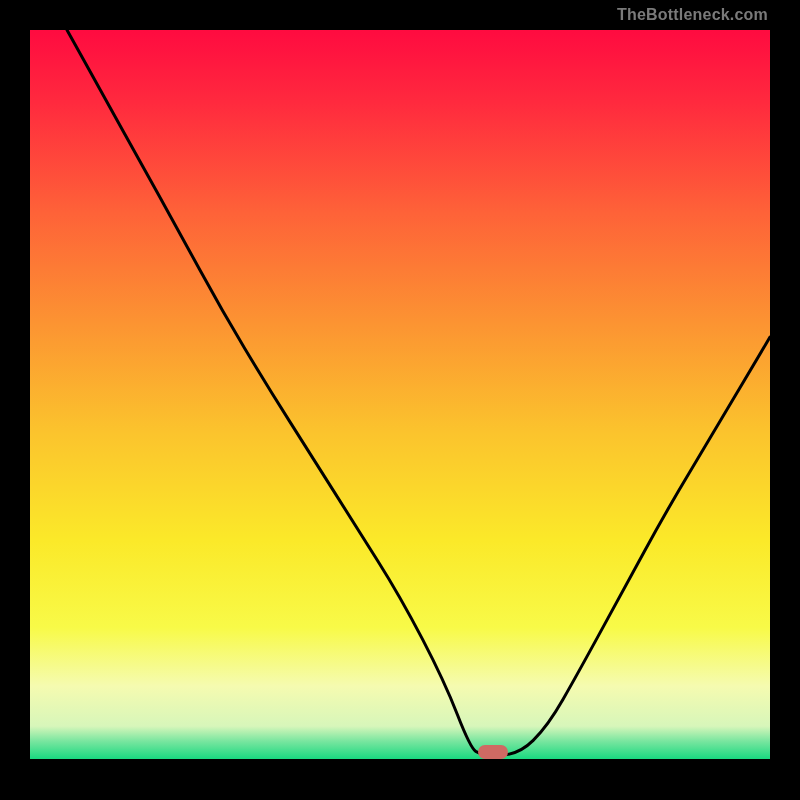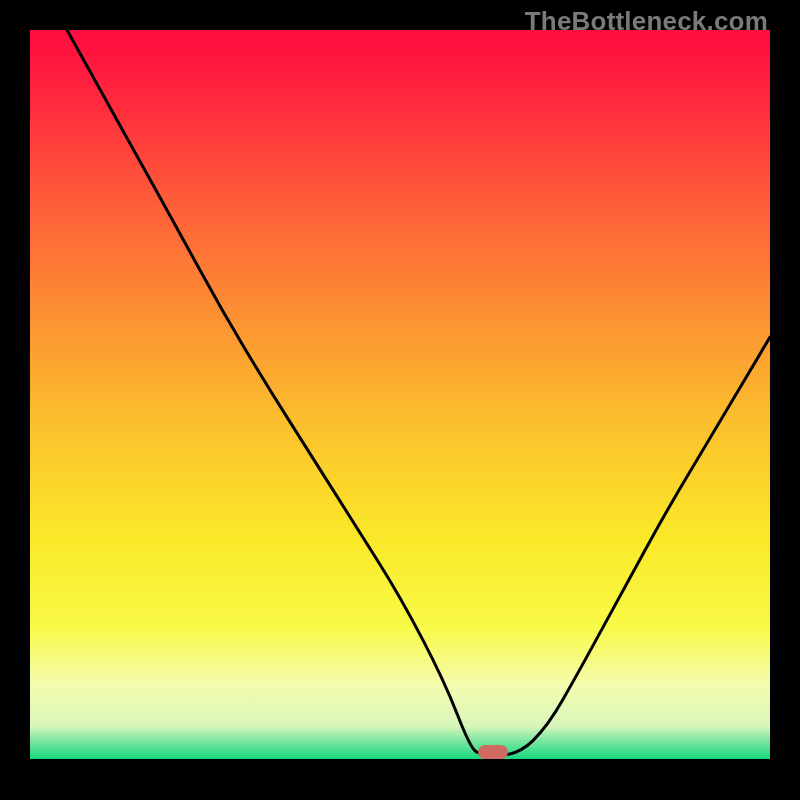--- a/index.html
+++ b/index.html
@@ -30,21 +30,21 @@
     position: absolute;
     left: 0;
     top: 0;
     width: 740px;
   }
   .attr {
     position: absolute;
     top: 6px;
     right: 32px;
     font-family: Arial, Helvetica, sans-serif;
-    font-size: 26px;
+    font-size: 16px;
     font-weight: 600;
     color: #7a7a7a;
     letter-spacing: 0.2px;
   }
   .marker {
     position: absolute;
     background: #cf6a63;
     border-radius: 10px;
   }
   svg.curve {

